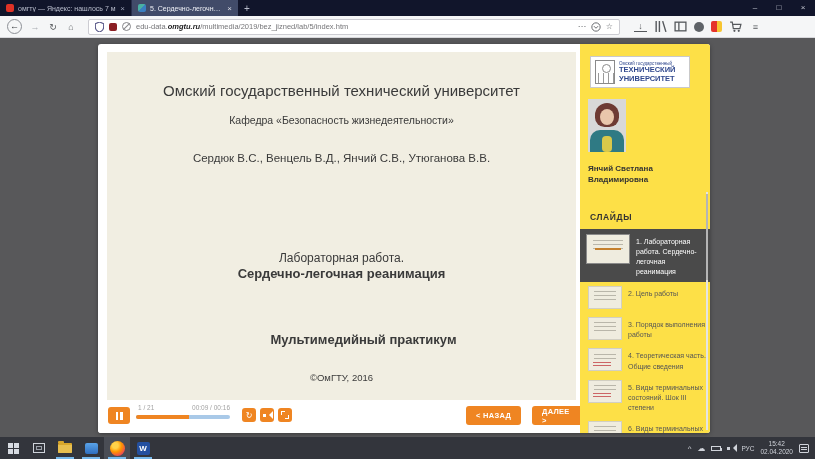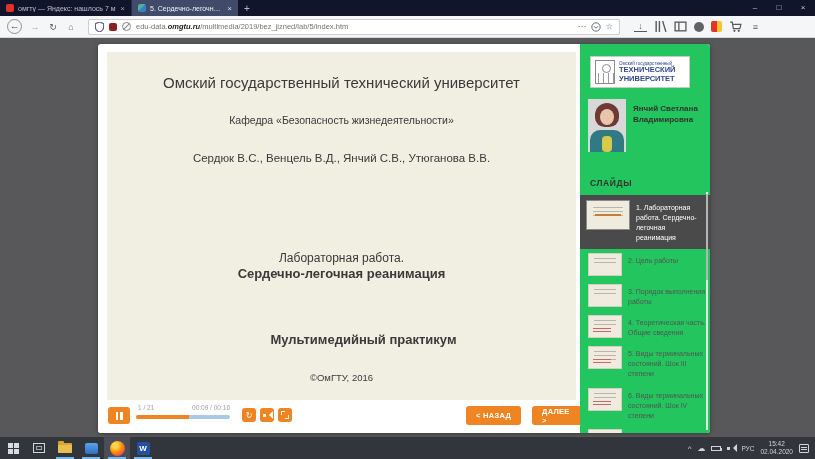--- a/index.html
+++ b/index.html
@@ -38,21 +38,21 @@
   .ricon{width:13px;height:13px;display:flex;align-items:center;justify-content:center;color:#55585c;font-size:9px;}
   .dl{border-bottom:1.5px solid #55585c;height:11px;}
   .yaext{width:11px;height:11px;border-radius:2px;background:linear-gradient(90deg,#e5332a 55%,#f7c531 55%);}
   .acct{width:10px;height:10px;border-radius:50%;background:#5f6368;}
 
   
   .page{position:absolute;left:0;top:38px;width:815px;height:399px;background:#58585a;}
   .card{position:absolute;left:98px;top:6px;width:612px;height:389px;background:#fff;border-radius:3px;overflow:hidden;box-shadow:0 1px 4px rgba(0,0,0,.35);}
 
   .slidearea{position:absolute;left:9px;top:8px;width:469px;height:348px;background:#f1eee2;text-align:center;color:#3a3a3a;}
-  .t-univ{position:absolute;left:0;top:22px;width:100%;font-size:15px;}
+  .t-univ{position:absolute;left:0;top:30px;width:100%;font-size:15px;}
   .t-dept{position:absolute;left:0;top:62px;width:100%;font-size:10.5px;}
   .t-auth{position:absolute;left:0;top:100px;width:100%;font-size:11.5px;}
   .t-title{position:absolute;left:0;top:158px;width:100%;font-size:23px;color:#c5802d;}
   .t-sub1{position:absolute;left:0;top:199px;width:100%;font-size:12px;}
   .t-sub2{position:absolute;left:0;top:214px;width:100%;font-size:13px;font-weight:bold;}
   .t-prac{position:absolute;left:0;top:280px;width:100%;font-size:13px;font-weight:600;padding-left:44px;}
   .t-copy{position:absolute;left:0;top:320px;width:100%;font-size:9.5px;}
 
   
   .player{position:absolute;left:0;top:356px;width:486px;height:33px;background:#fff;}
@@ -71,29 +71,29 @@
   .spk::before{content:"";position:absolute;left:0;top:2.5px;width:3px;height:3px;background:#fff;}
   .spk::after{content:"";position:absolute;left:2px;top:0;border:4px solid transparent;border-right:4px solid #fff;}
   .fsq{position:relative;width:8px;height:8px;}
   .fsq::before{content:"";position:absolute;left:0;top:0;width:3px;height:3px;border-left:1.5px solid #fff;border-top:1.5px solid #fff;}
   .fsq::after{content:"";position:absolute;right:0;bottom:0;width:3px;height:3px;border-right:1.5px solid #fff;border-bottom:1.5px solid #fff;}
   .navpl{top:6px;height:19px;font-size:7.5px;font-weight:bold;padding:4px 10px;letter-spacing:.3px;}
   .backbtn{left:368px;}
   .nextbtn{left:434px;}
 
   
-  .sbar{position:absolute;left:482px;top:0;width:130px;height:389px;background:#22c55e;overflow:hidden;}
+  .sbar{position:absolute;left:482px;top:0;width:130px;height:389px;background:#fde047;overflow:hidden;}
   .logobox{margin:12px 0 0 10px;width:100px;height:32px;border:1px solid #c9c9c9;background:#fff;display:flex;align-items:center;gap:4px;padding:2px 4px;}
   .emblem{width:20px;height:24px;border:1px solid #8a8a8a;position:relative;background:
     repeating-linear-gradient(90deg,#9a9a9a 0 1px,transparent 1px 5px);background-size:16px 10px;background-position:2px 12px;background-repeat:no-repeat;}
   .emblem::before{content:"";position:absolute;left:6px;top:3px;width:7px;height:7px;border:1px solid #8a8a8a;border-radius:50%;}
   .logotxt{display:flex;flex-direction:column;line-height:1.15;}
   .lg1{font-size:4.5px;color:#31498e;}
   .lg2{font-size:7.5px;font-weight:bold;color:#31498e;}
-  .authorrow{margin:11px 0 0 8px;display:flex;gap:7px;}
+  .authorrow{margin:11px 0 0 8px;display:flex;gap:7px;flex-direction:column;}
   .photo{width:38px;height:53px;background:#d8d8d8;position:relative;overflow:hidden;flex:0 0 auto;}
   .photo .hair{position:absolute;left:7px;top:4px;width:24px;height:24px;border-radius:50% 50% 40% 40%;background:#6e3a33;}
   .photo .face{position:absolute;left:12px;top:10px;width:14px;height:16px;border-radius:50%;background:#e9c6ab;}
   .photo .body{position:absolute;left:2px;bottom:0;width:34px;height:22px;border-radius:10px 10px 0 0;background:#2f7a84;}
   .photo .scarf{position:absolute;left:14px;bottom:0;width:10px;height:16px;background:#d9c84a;border-radius:4px;}
   .aname{font-size:8px;font-weight:bold;color:#333;padding-top:5px;line-height:1.35;width:68px;}
   .sl-head{margin:26px 0 7px 10px;font-size:8.5px;font-weight:bold;color:#333;letter-spacing:.6px;}
   .slist{display:flex;flex-direction:column;}
   .srow{display:flex;align-items:flex-start;gap:6px;padding:4px 4px 4px 8px;cursor:pointer;}
   .srow .lbl{font-size:7px;line-height:1.45;color:#555;padding-top:3px;width:78px;}

